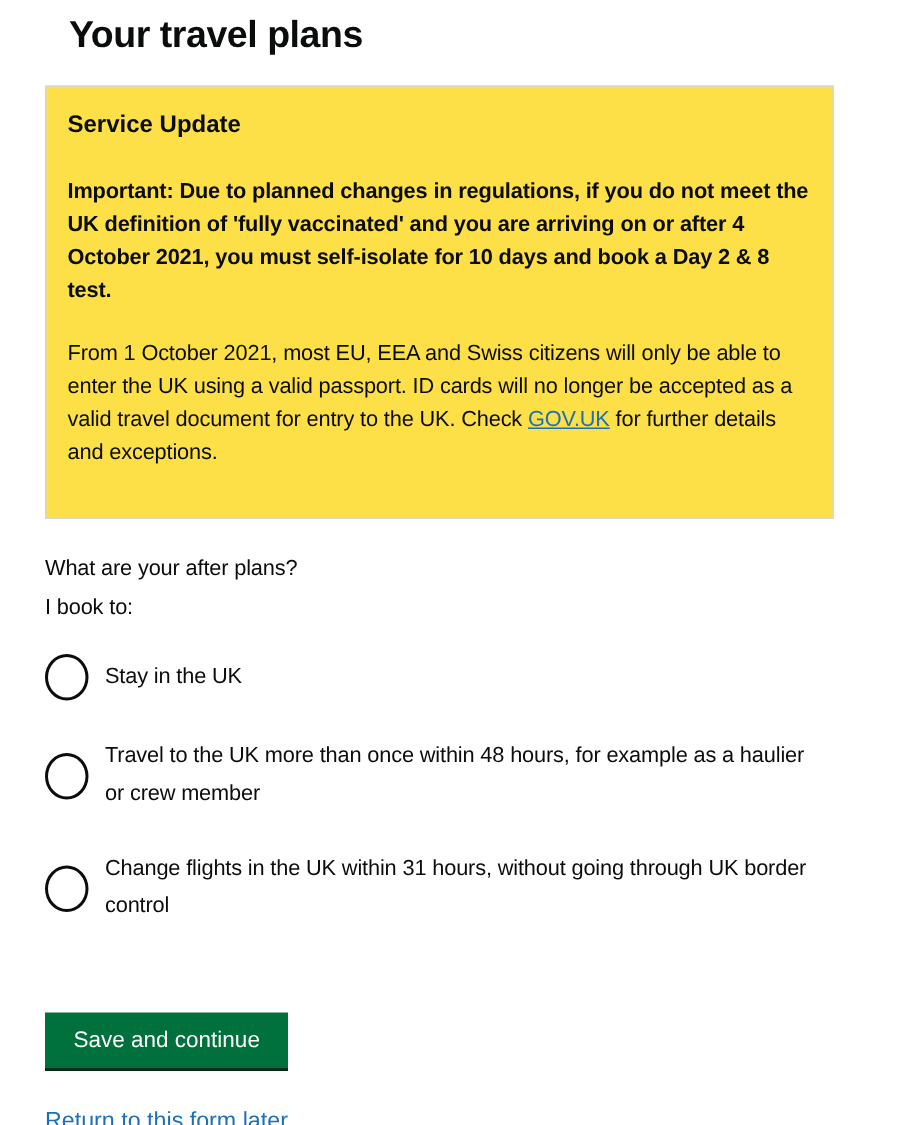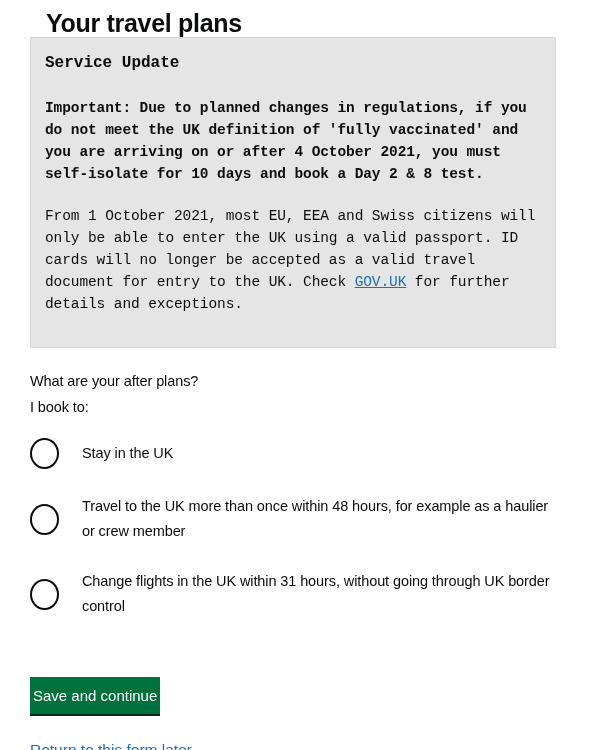--- a/index.html
+++ b/index.html
@@ -16,25 +16,25 @@
     padding: 0 45px 20px 30px;
   }
   h1.page-title {
     font-size: 25px;
     line-height: 28px;
     font-weight: 700;
     letter-spacing: -0.3px;
     margin: 9px 0 0 16px;
   }
   .notice {
+    margin-top: 20px;
     width: 526px;
     border: 1px solid #d6d6d6;
     padding: 16px 14px 32px 14px;
-    background: #e5e5e5;
-    font-family: Liberation Mono, monospace;
+    background: #fde047;
   }
   .notice h2 {
     font-size: 16px;
     line-height: 19px;
     font-weight: 700;
     margin: 0;
   }
   .notice p {
     font-size: 14.5px;
     line-height: 22px;
@@ -62,21 +62,21 @@
     font-size: 14.5px;
     line-height: 26px;
     letter-spacing: -0.1px;
   }
   .options {
     margin-top: 18px;
   }
   .option {
     display: flex;
     align-items: center;
-    gap: 23px;
+    gap: 11px;
     margin-bottom: 25px;
     cursor: pointer;
   }
   .radio {
     flex: 0 0 auto;
     width: 29px;
     height: 31px;
     border: 2px solid #0b0c0c;
     border-radius: 50%;
     background: #ffffff;
@@ -89,21 +89,21 @@
   }
   .btn {
     display: inline-block;
     margin-top: 33px;
     background: #00703c;
     color: #ffffff;
     border: none;
     font-family: "Liberation Sans", sans-serif;
     font-size: 15px;
     line-height: 19px;
-    padding: 9px 3px;
+    padding: 9px 19px;
     box-shadow: 0 2px 0 #002d18;
     cursor: pointer;
   }
   .return {
     margin-top: 26px;
   }
   a.return-link {
     font-size: 15.5px;
     line-height: 20px;
   }

